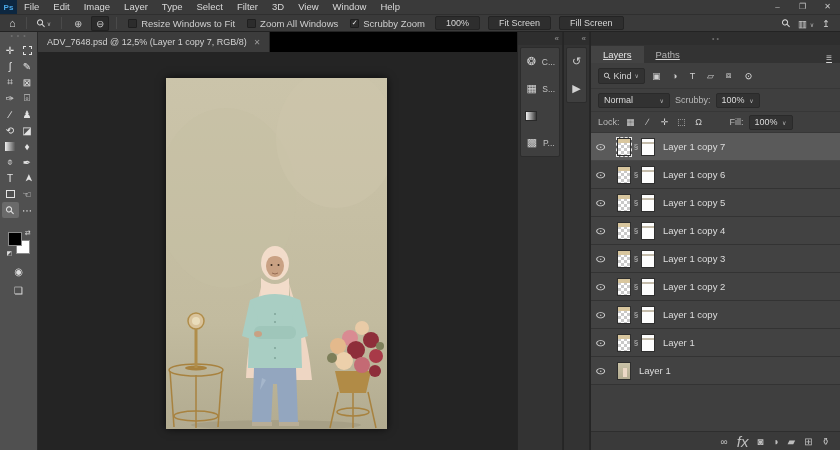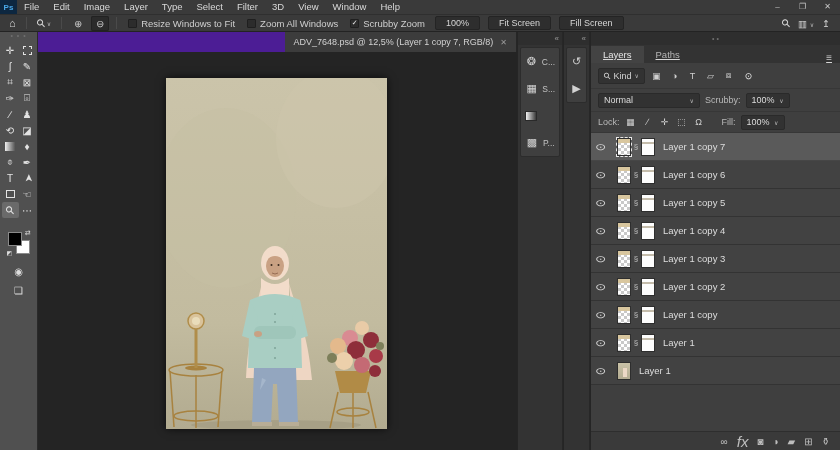--- a/index.html
+++ b/index.html
@@ -39,21 +39,21 @@
   .shape-gradient { width:10px; height:9px; background:linear-gradient(90deg,#eee,#555); }
   .colors { position:relative; width:22px; height:22px; margin-top:14px; }
   .fg { position:absolute; top:0; left:0; width:14px; height:14px; border:1px solid #8a8a8a; }
   .bg { position:absolute; bottom:0; right:0; width:14px; height:14px; border:1px solid #8a8a8a; }
   .swap { position:absolute; top:-3px; right:-1px; font-size:7px; color:#ddd; }
   .mini { position:absolute; bottom:-2px; left:-1px; font-size:6px; color:#ddd; }
   .tb-bottom { margin-top:12px; display:flex; flex-direction:column; gap:8px; align-items:center; color:#dcdcdc; }
 
   
   .docarea { position:absolute; top:32px; left:38px; width:479px; bottom:0; }
-  .tabbar { height:20px; background:#4c1d95; display:flex;justify-content:flex-end; }
+  .tabbar { height:20px; background:#000000; display:flex; }
   .doc-tab { background:#3c3c3c; height:20px; display:flex; align-items:center; gap:7px; padding:0 9px; font-size:9px; color:#d2d2d2; border-right:1px solid #262626; }
   .tab-close { color:#9a9a9a; font-size:8px; }
   .pasteboard { position:absolute; top:20px; left:0; right:0; bottom:0; background:#242424; }
   .canvas-wrap { position:absolute; left:128px; top:26px; width:221px; height:351px; box-shadow:0 0 8px rgba(0,0,0,.7); }
 
   
   .dock1 { position:absolute; top:32px; left:518px; width:45px; bottom:0; background:#333; border-right:1px solid #272727; }
   .dock2 { position:absolute; top:32px; left:564px; width:26px; bottom:0; background:#333; border-right:1px solid #272727; }
   .dock-head { height:13px; display:flex; align-items:center; justify-content:flex-end; padding:0 3px; color:#9a9a9a; font-size:8px; background:#2e2e2e; }
   .dock-group { margin:2px 2px; background:#3f3f3f; border:1px solid #2c2c2c; border-radius:2px; }
@@ -70,21 +70,21 @@
   .lp-tab { padding:3px 12px; font-size:9.5px; color:#b5b5b5; }
   .lp-tab.active { background:#434343; color:#e4e4e4; }
   .lp-menu { margin-left:auto; padding:0 8px; color:#c5c5c5; font-size:10px; }
   .lp-row { display:flex; align-items:center; gap:5px; padding:0 7px; border-bottom:1px solid #373737; background:#3f3f3f; }
   .lp-filter { height:26px; }
   .kind-box { display:flex; align-items:center; gap:3px; background:#323232; border:1px solid #2a2a2a; border-radius:2px; height:16px; padding:0 5px; font-size:9px; color:#d5d5d5; }
   .ficon { color:#cfcfcf; font-size:9px; width:13px; text-align:center; }
   .ftoggle { margin-left:2px; color:#e8e8e8; }
   .lp-blend { height:23px; }
   .sel-box { display:flex; align-items:center; justify-content:space-between; background:#323232; border:1px solid #2a2a2a; border-radius:2px; height:15px; padding:0 5px; font-size:9px; color:#dcdcdc; }
-  .blend-box { width:102px; }
+  .blend-box { width:72px; }
   .pct-box { width:44px; }
   .lbl { font-size:9px; color:#b9b9b9; }
   .lp-lock { height:21px; }
   .lockic { color:#cfcfcf; font-size:9px; width:12px; text-align:center; }
   .lp-list { flex:0 0 auto; }
   .layer-row { height:28px; display:flex; align-items:center; padding:0 6px; border-bottom:1px solid rgba(0,0,0,.22); background:#424242; }
   .layer-row.selected { background:#5a5a5a; }
   .eye { width:20px; color:#d2d2d2; font-size:9px; }
   .eye span { display:inline-block; transform:scaleX(1.5); }
   .thumb { position:relative; width:14px; height:18px; background:#fff;
@@ -366,21 +366,21 @@
         <span class="caret">∨</span>
       </span>
     </div>
     <div class="lp-row lp-lock">
       <span class="lbl">Lock:</span>
       <span class="lockic">▦</span>
       <span class="lockic">∕</span>
       <span class="lockic">✛</span>
       <span class="lockic">⬚</span>
       <span class="lockic">Ω</span>
-      <span class="lbl" style="margin-left:12px">Fill:</span>
+      <span class="lbl" style="margin-left:20px">Fill:</span>
       <span class="sel-box pct-box">
         <span>100%</span>
         <span class="caret">∨</span>
       </span>
     </div>
 
     <div class="lp-list">
       <div class="layer-row selected">
         <span class="eye"><span>⊙</span></span>
         <span class="thumb">

